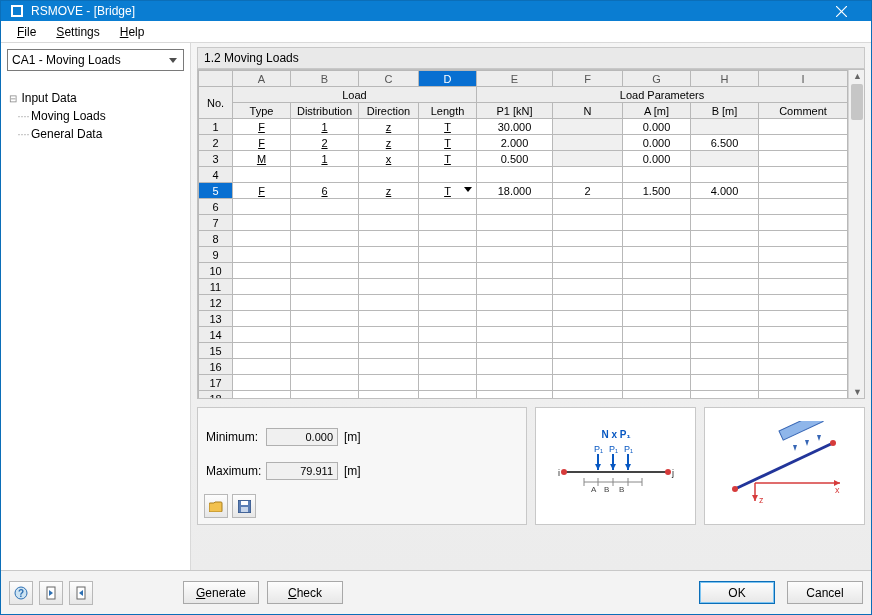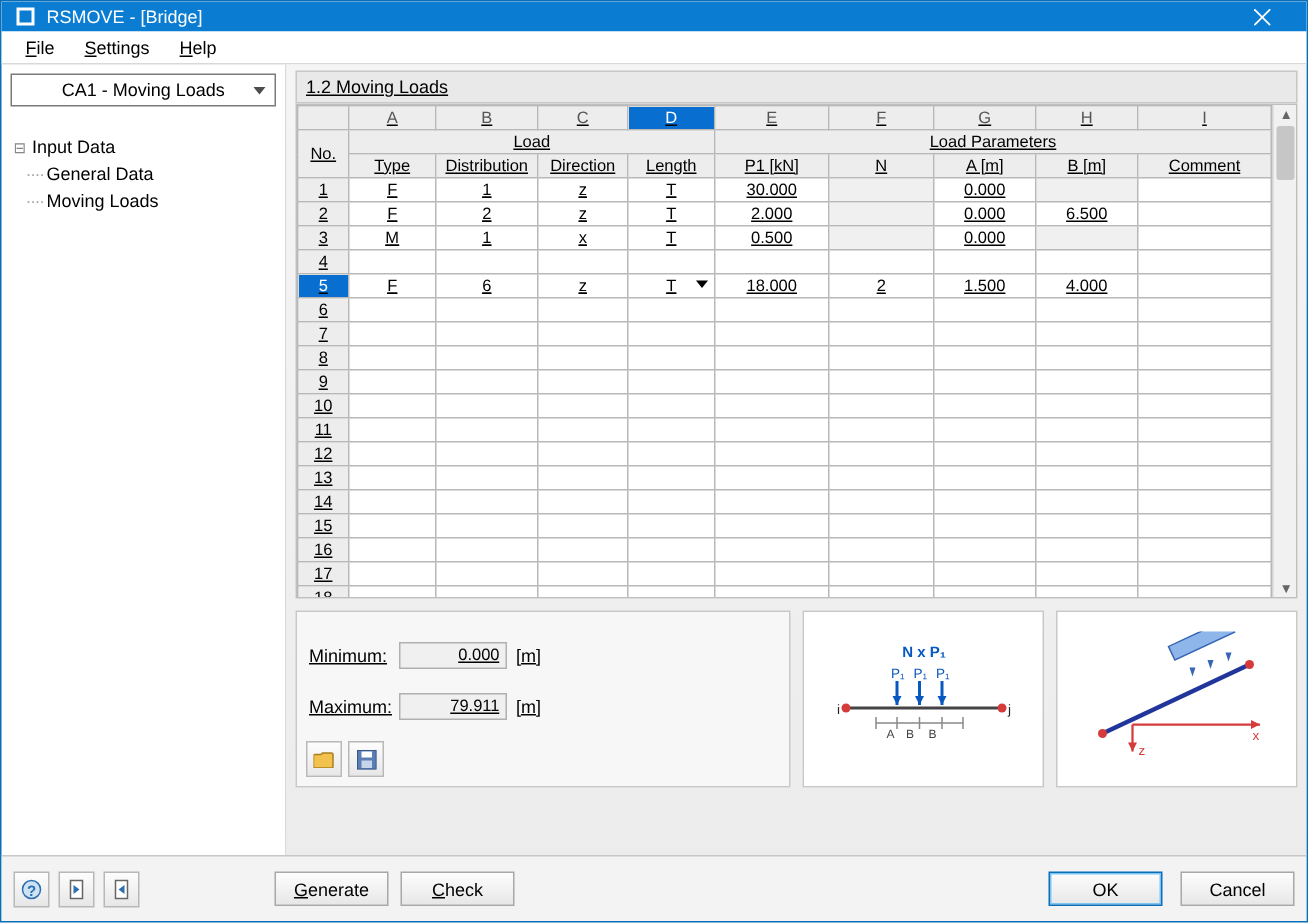--- a/index.html
+++ b/index.html
@@ -71,21 +71,20 @@
   }
   .left-panel .combo {
     margin: 6px;
     height:22px;
     border:1px solid #7a7a7a;
     background:#fff;
     display:flex;
     align-items:center;
     padding: 0 4px;
     position:relative;
-    justify-content:center;
   }
   .left-panel .combo::after {
     content:"";
     position:absolute;
     right:6px;
     top:8px;
     border-left:4px solid transparent;
     border-right:4px solid transparent;
     border-top:5px solid #4d4d4d;
   }
@@ -119,21 +118,20 @@
 
   
   .main-panel {
     flex:1;
     display:flex;
     flex-direction:column;
     background: linear-gradient(#f5f5f5,#ececec);
     padding: 4px 6px 4px 6px;
     min-width:0;
     min-height:0;
-    text-decoration:underline;
   }
   .panel-title {
     background:#e9e9e9;
     border:1px solid #c8c8c8;
     padding: 3px 6px;
     font-size:12px;
   }
 
   
   .grid-wrap {
@@ -336,22 +334,22 @@
 </div>
 
 <div class="content">
 
   <div class="left-panel">
     <div class="combo">
       <span>CA1 - Moving Loads</span>
     </div>
     <div class="tree">
       <div class="root"><span>Input Data</span></div>
+      <div class="child">Moving Loads</div>
       <div class="child">General Data</div>
-      <div class="child">Moving Loads</div>
     </div>
   </div>
 
   <div class="main-panel">
     <div class="panel-title">1.2 Moving Loads</div>
 
     <div class="grid-wrap">
       <div style="flex:1;overflow:hidden;position:relative;">
         <table class="grid">
           <colgroup>

